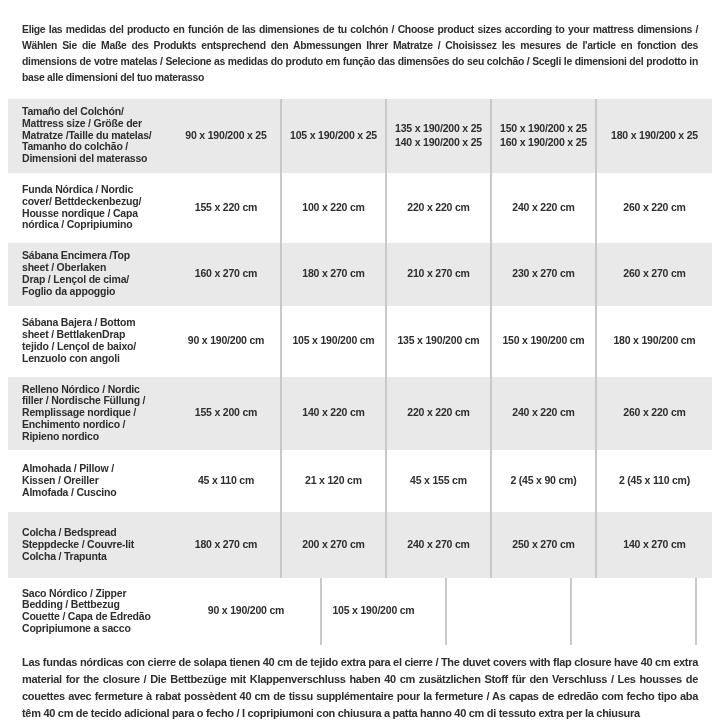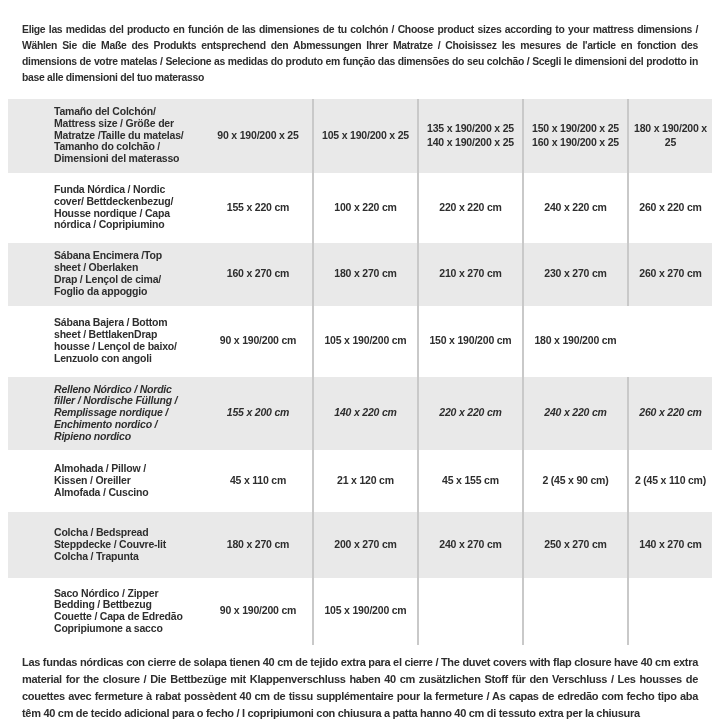--- a/index.html
+++ b/index.html
@@ -13,31 +13,30 @@
   }
   .page{width:720px;height:720px;padding:14px 8px 0 8px;}
   .intro{
     margin:8px 14px 12px 14px;font-size:10.4px;line-height:1.55;
     letter-spacing:-0.3px;text-align:justify;
   }
   .size-table{width:704px;}
   .row{
     display:grid;
     grid-template-columns:164px 108px 105px 105px 105px 1fr;
-    padding-left:32px;
   }
   .row:nth-child(odd){background:var(--row-alt);}
   .row:nth-child(1){min-height:74px;}
   .row:nth-child(2){min-height:70px;}
   .row:nth-child(3){min-height:63px;}
   .row:nth-child(4){min-height:71px;}
-  .row:nth-child(5){min-height:73px;font-style:italic;}
+  .row:nth-child(5){min-height:73px;}
   .row:nth-child(6){min-height:62px;}
   .row:nth-child(7){min-height:66px;}
-  .row:nth-child(8){min-height:67px;}
+  .row:nth-child(8){min-height:67px;gap:20px;}
   .cell{display:flex;align-items:center;}
   .cell.label{
     padding:7px 4px 7px 14px;font-size:10.5px;line-height:1.13;
     letter-spacing:-0.2px;white-space:pre-line;
   }
   .cell.value{
     justify-content:center;text-align:center;font-size:10.5px;
     letter-spacing:-0.2px;white-space:pre-line;padding:4px 2px;line-height:1.3;
   }
   .cell.value + .cell.value{border-left:2px solid var(--divider);}
@@ -90,24 +89,25 @@
       <div class="cell value">160 x 270 cm</div>
       <div class="cell value">180 x 270 cm</div>
       <div class="cell value">210 x 270 cm</div>
       <div class="cell value">230 x 270 cm</div>
       <div class="cell value">260 x 270 cm</div>
     </div>
 
     <div class="row">
       <div class="cell label">Sábana Bajera / Bottom
 sheet / BettlakenDrap
-housse / Lençol de baixo/
+tejido / Lençol de baixo/
 Lenzuolo con angoli</div>
       <div class="cell value">90 x 190/200 cm</div>
       <div class="cell value">105 x 190/200 cm</div>
+      <div class="cell value">135 x 190/200 cm</div>
       <div class="cell value">150 x 190/200 cm</div>
       <div class="cell value">180 x 190/200 cm</div>
     </div>
 
     <div class="row">
       <div class="cell label">Relleno Nórdico / Nordic
 filler / Nordische Füllung /
 Remplissage nordique /
 Enchimento nordico /
 Ripieno nordico</div>

